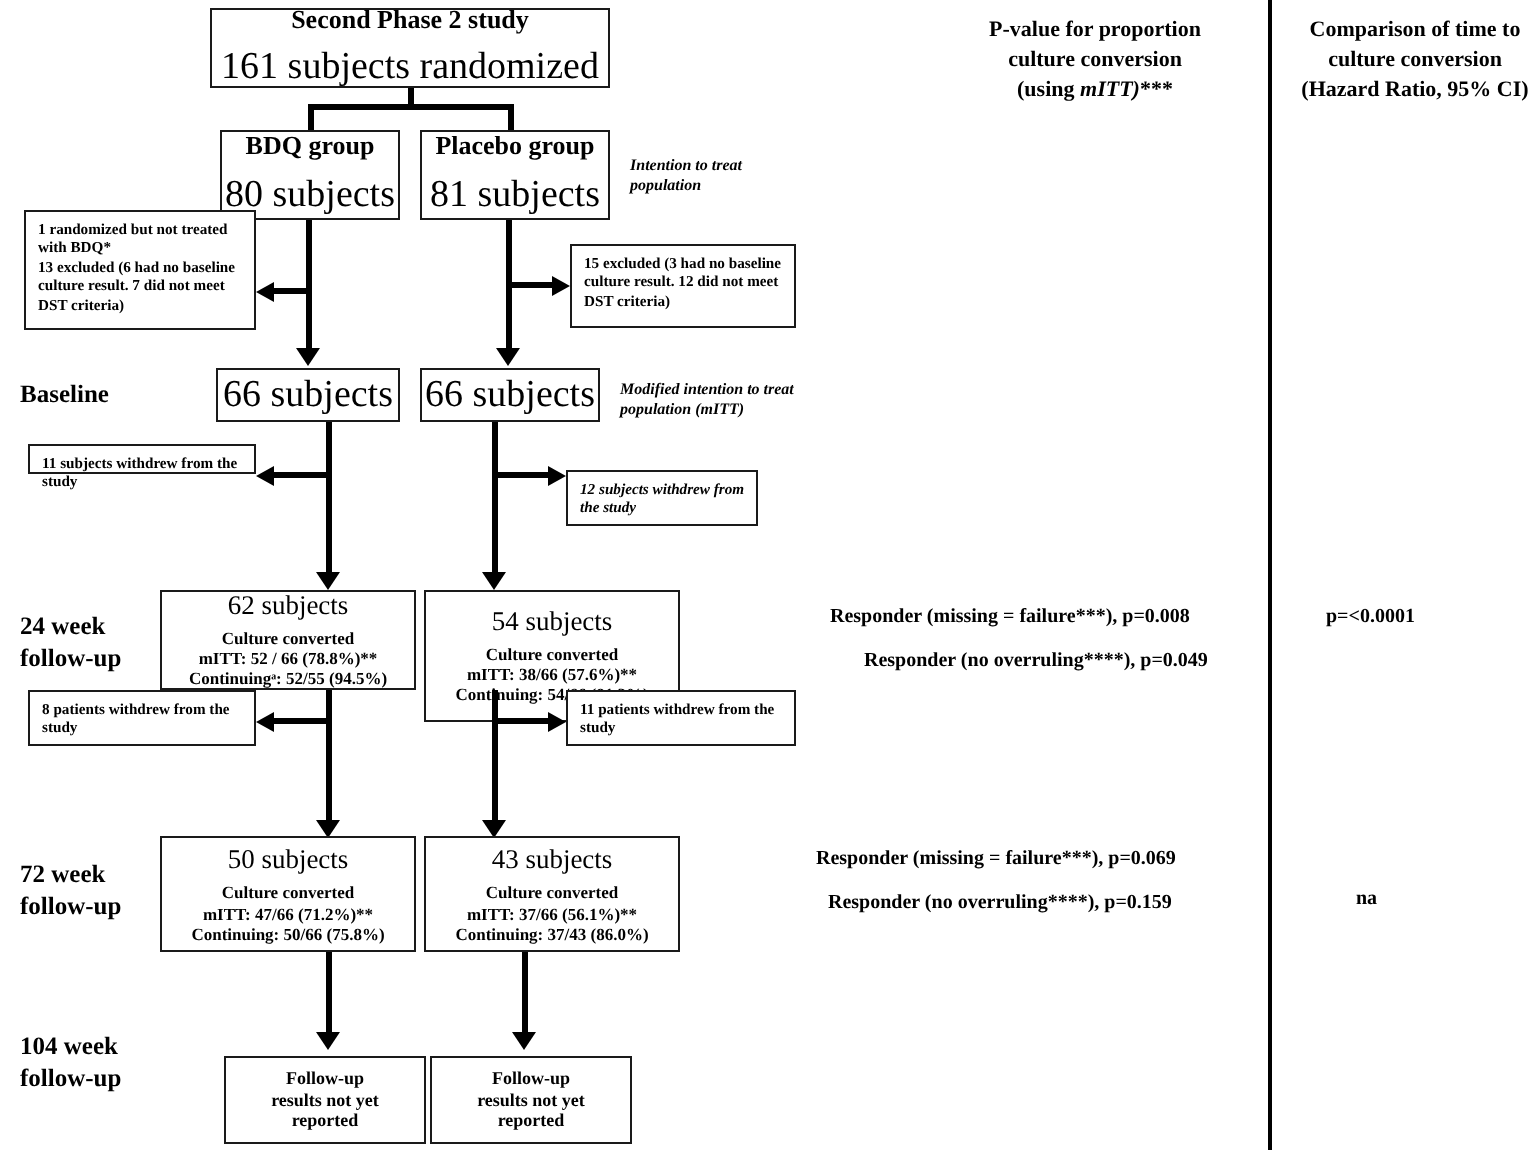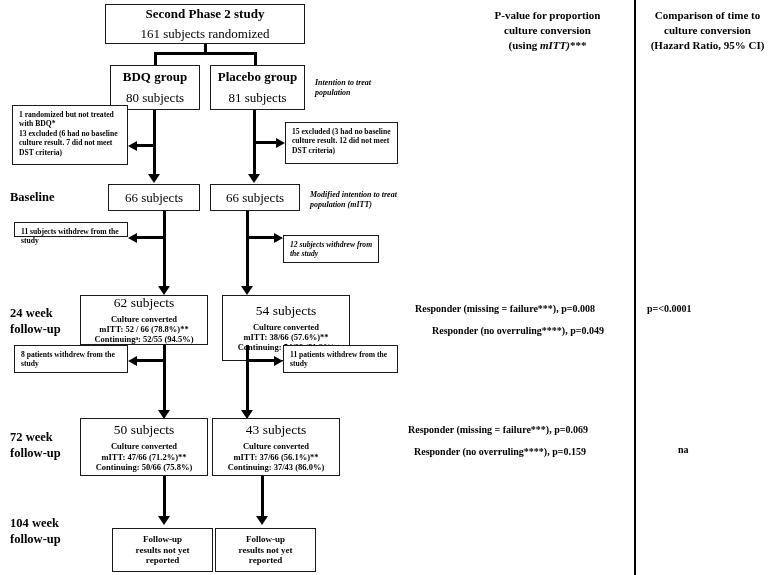--- a/index.html
+++ b/index.html
@@ -33,21 +33,21 @@
     text-align: left;
     justify-content: flex-start;
     padding: 4px 5px 4px 6px;
     line-height: 1.24;
   }
   .hdr {
     font-weight: bold;
     font-size: 13px;
   }
   .sub {
-    font-size: 13px;
+    font-size: 19px;
   }
   .small {
     font-size: 8.5px;
     font-weight: bold;
   }
   .tiny {
     font-size: 7.6px;
     font-weight: bold;
   }
   .bignum {
@@ -198,21 +198,21 @@
   <div class="lbl" style="left:10px; top:306px;">24 week
 follow-up</div>
 
   <div class="box" style="left:80px; top:295px; width:128px; height:50px;">
     <div class="bignum">62 subjects</div>
     <div class="small" style="margin-top:2px;">Culture converted</div>
     <div class="small">mITT: 52 / 66 (78.8%)**</div>
     <div class="small">Continuingᵃ: 52/55 (94.5%)</div>
   </div>
 
-  <div class="box" style="left:212px; top:295px; width:128px; height:66px;margin-left:10px;">
+  <div class="box" style="left:212px; top:295px; width:128px; height:66px;">
     <div class="bignum">54 subjects</div>
     <div class="small" style="margin-top:2px;">Culture converted</div>
     <div class="small">mITT: 38/66 (57.6%)**</div>
     <div class="small">Continuing: 54/66 (81.2%)</div>
   </div>
 
   <div class="box left-align" style="left:14px; top:345px; width:114px; height:28px;">
     <div class="tiny">8 patients withdrew from the study</div>
   </div>
   <div class="box left-align" style="left:283px; top:345px; width:115px; height:28px;">
@@ -274,19 +274,19 @@
   <div class="divider" style="left:634px; top:0px; height:575px;"></div>
 
   <div class="colhead" style="left:645px; top:8px; width:125px;">
     <div>Comparison of time to</div>
     <div>culture conversion</div>
     <div>(Hazard Ratio, 95% CI)</div>
   </div>
 
   <div class="stat" style="left:415px; top:303px;">Responder (missing = failure***), p=0.008</div>
   <div class="stat" style="left:432px; top:325px;">Responder (no overruling****), p=0.049</div>
-  <div class="stat" style="left:647px; top:303px;">p=&lt;0.0001</div>
+  <div class="stat" style="left:663px; top:303px;">p=&lt;0.0001</div>
 
   <div class="stat" style="left:408px; top:424px;">Responder (missing = failure***), p=0.069</div>
   <div class="stat" style="left:414px; top:446px;">Responder (no overruling****), p=0.159</div>
   <div class="stat" style="left:678px; top:444px;">na</div>
 
 </div>
 
 </body></html>

